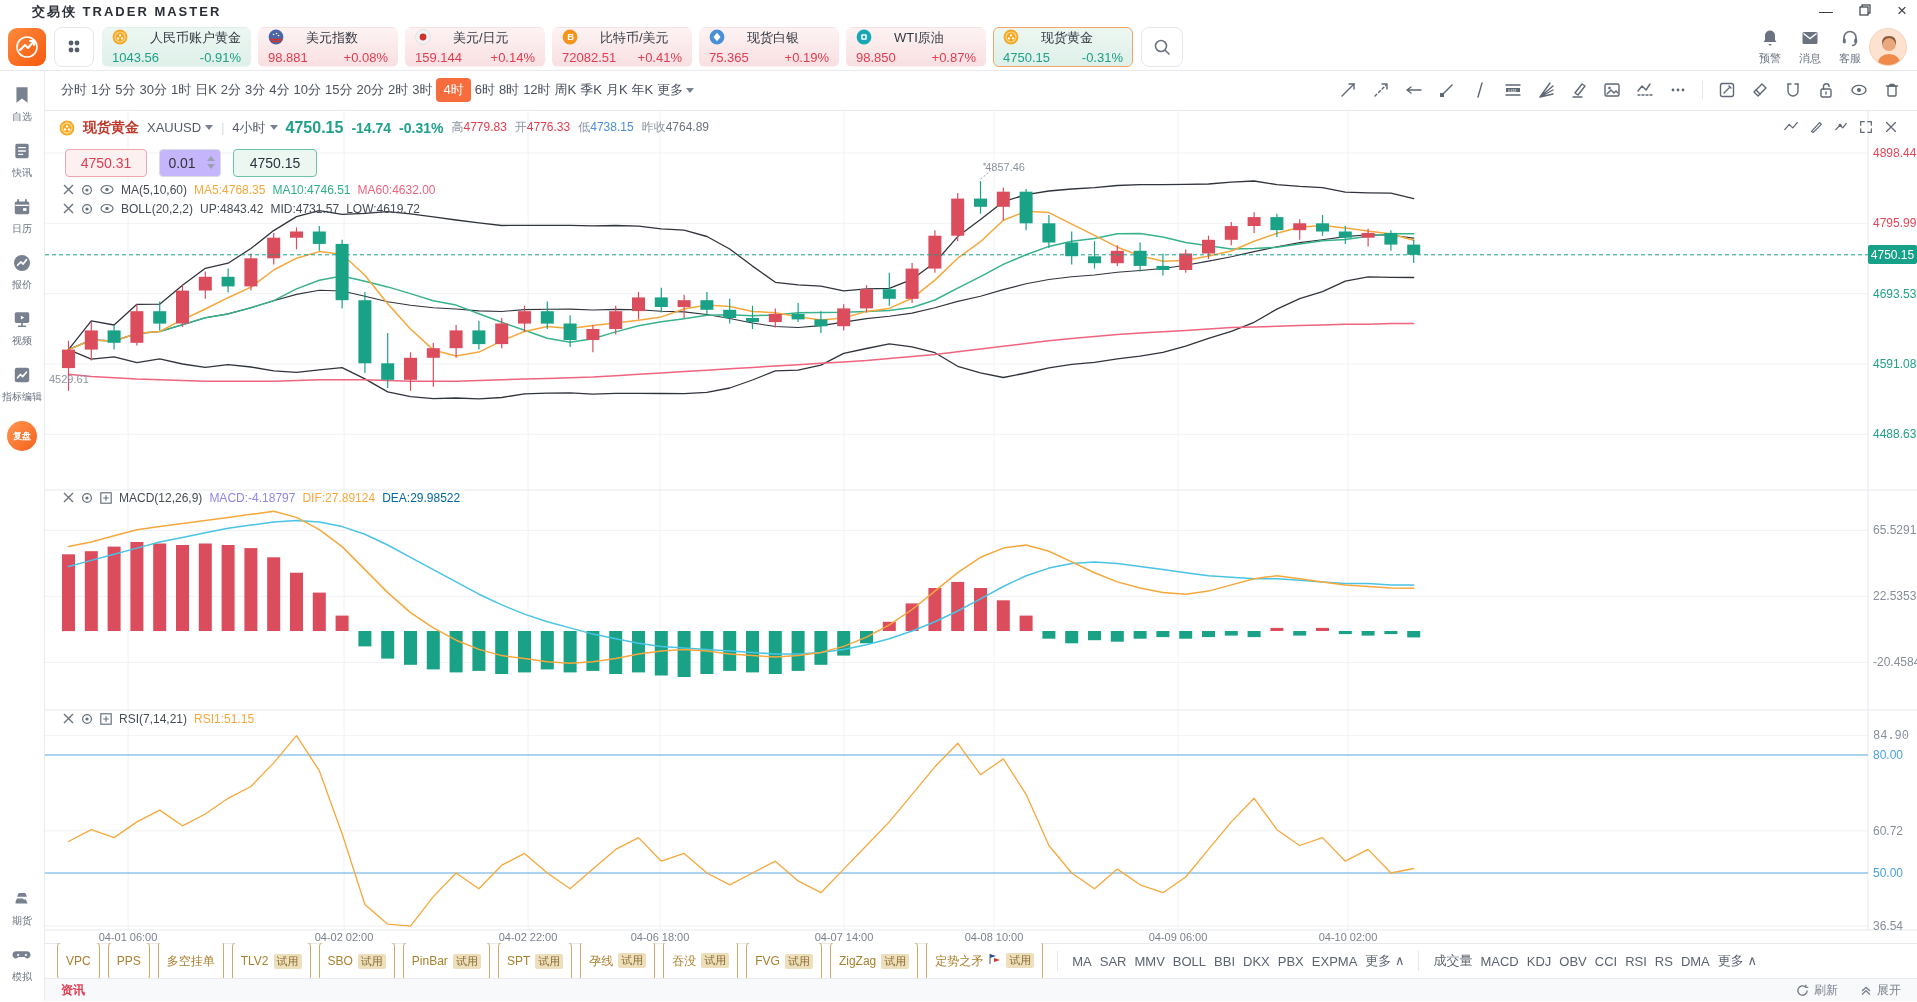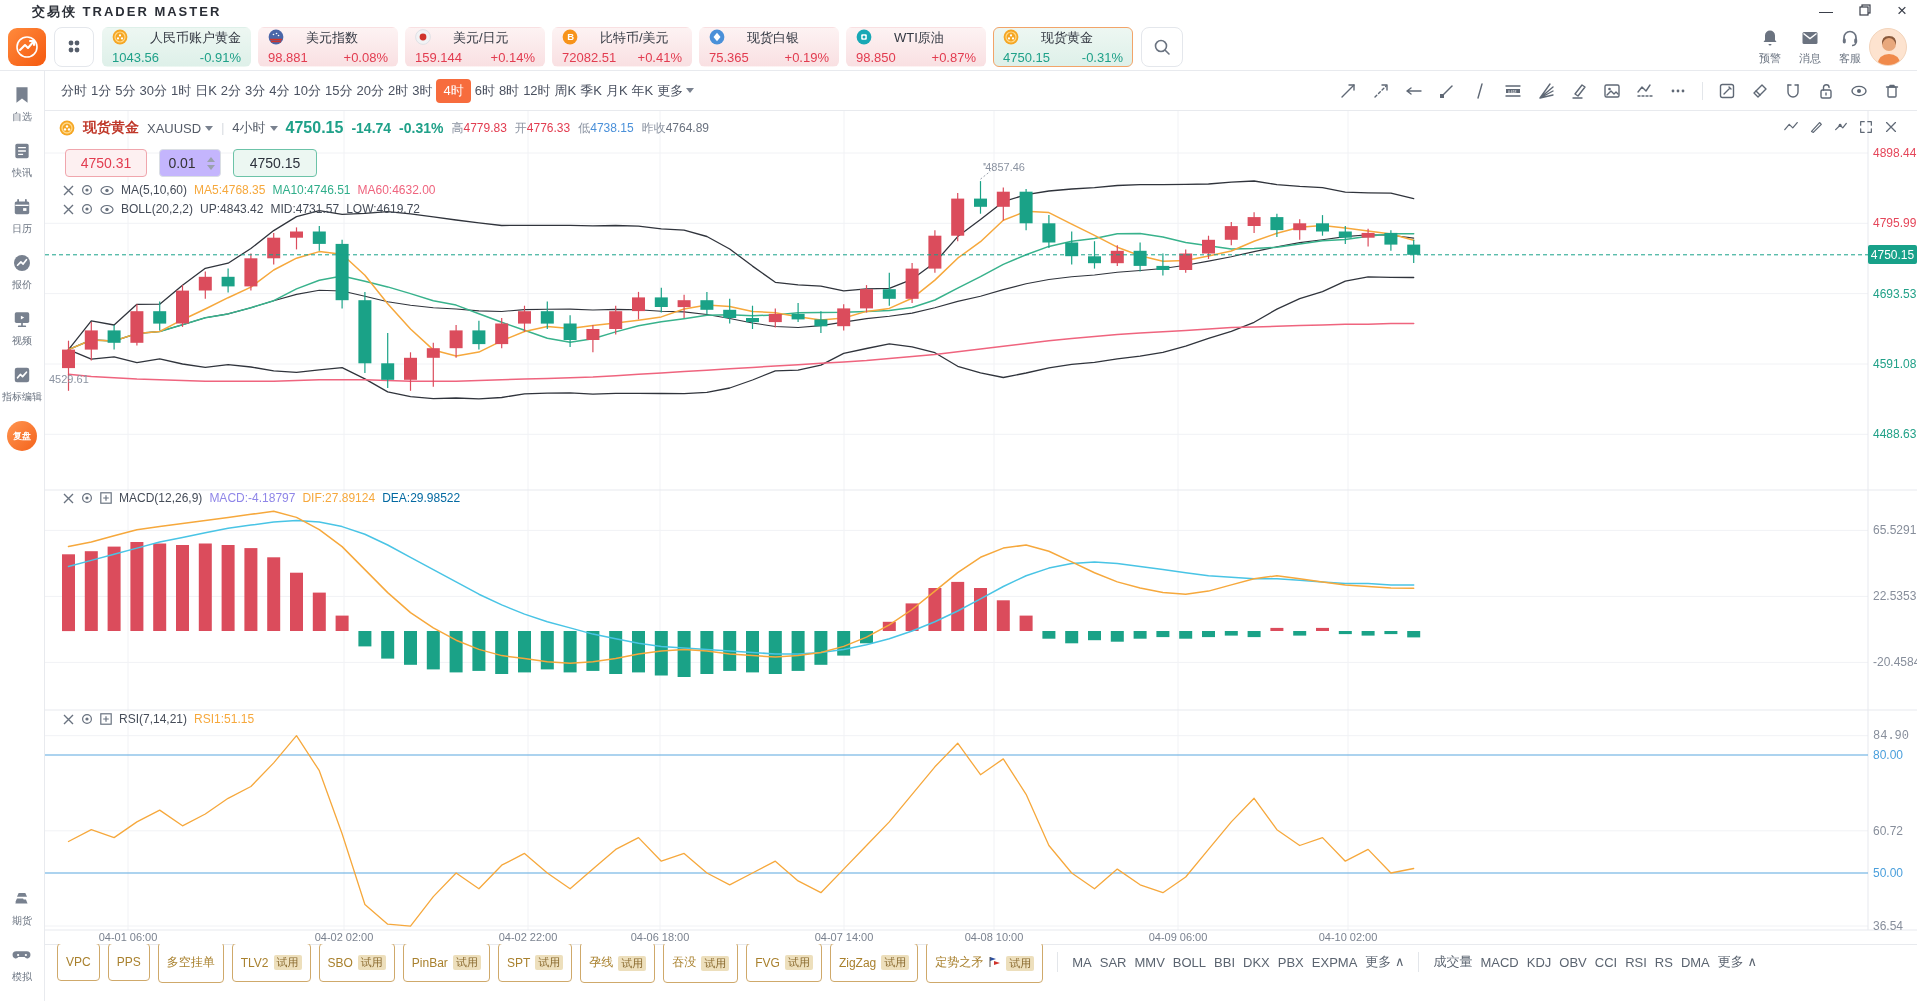--- a/index.html
+++ b/index.html
@@ -76,21 +76,21 @@
 
   .axis-label { position:absolute; left:1828px; font-size:12px; white-space:nowrap; }
   .axis-red { color:#e5465a; } .axis-teal { color:#21a188; } .axis-gray { color:#878e9b; } .axis-blue { color:#4a9fdc; }
   .price-badge { position:absolute; left:1823px; width:49px; height:19px; background:#18a189; color:#fff; font-size:12px; display:flex; align-items:center; justify-content:center; border-radius:2px; }
   .date-label { position:absolute; top:820px; font-size:11px; color:#7a828f; transform:translateX(-50%); white-space:nowrap; }
   .annot { position:absolute; font-size:11px; color:#8b93a1; white-space:nowrap; }
   .mini-icons { position:absolute; right:18px; top:8px; display:flex; gap:9px; align-items:center; }
 
   
   .ind-bar { height:35px; border-top:1px solid #e8eaee; display:flex; align-items:center; gap:8px; padding:0 12px; }
-  .strat-btn { display:flex; align-items:flex-end; gap:5px; border:1px solid #cfa96b; border-radius:4px; padding:11px 8px; font-size:12px; color:#a9812e; background:#fff; cursor:pointer; white-space:nowrap; }
+  .strat-btn { display:flex; align-items:flex-start; gap:5px; border:1px solid #cfa96b; border-radius:4px; padding:11px 8px; font-size:12px; color:#a9812e; background:#fff; cursor:pointer; white-space:nowrap; }
   .trial-badge { background:#eddfbc; color:#8a6a2f; font-size:11px; padding:0 3px; border-radius:2px; }
   .ind-sep { width:1px; height:20px; background:#e3e6ea; margin:0 6px; }
   .plain-ind { font-size:13px; color:#5b6470; cursor:pointer; white-space:nowrap; }
   .plain-more { font-size:13px; color:#5b6470; cursor:pointer; }
 
   
   .status-bar { height:23px; background:#f8f9fb; border-top:1px solid #e8eaee; display:flex; align-items:center; padding:0 16px; font-size:12px; }
   .news-tab { color:#e23c50; position:relative; font-weight:bold; }
   .news-tab:after { content:""; position:absolute; left:0; right:0; bottom:-5px; height:2px; background:#e23c50; }
   .status-right { margin-left:auto; display:flex; align-items:center; gap:22px; color:#7a828f; }
@@ -955,14 +955,32 @@
         <span class="plain-ind">MACD</span>
         <span class="plain-ind">KDJ</span>
         <span class="plain-ind">OBV</span>
         <span class="plain-ind">CCI</span>
         <span class="plain-ind">RSI</span>
         <span class="plain-ind">RS</span>
         <span class="plain-ind">DMA</span>
         <span class="plain-more">更多 ∧</span>
       </div>
 
+    <div class="status-bar">
+      <span class="news-tab">资讯</span>
+      <span class="status-right">
+        <span class="s-item">
+          <svg width="13" height="13" viewBox="0 0 14 14">
+              <path d="M12 7 a5 5 0 1 1 -1.8-3.8" fill="none" stroke="#7a828f" stroke-width="1.5"></path>
+              <path d="M10.5 0.8 L10.5 3.6 L13.2 3.6" fill="none" stroke="#7a828f" stroke-width="1.5"></path>
+            </svg>
+          <span>刷新</span>
+        </span>
+        <span class="s-item">
+          <svg width="12" height="12" viewBox="0 0 12 12">
+              <path d="M2 7 L6 3.4 L10 7 M2 10.4 L6 6.8 L10 10.4" fill="none" stroke="#7a828f" stroke-width="1.4"></path>
+            </svg>
+          <span>展开</span>
+        </span>
+      </span>
+    </div>
   </div>
 </div>
 
 </body></html>

